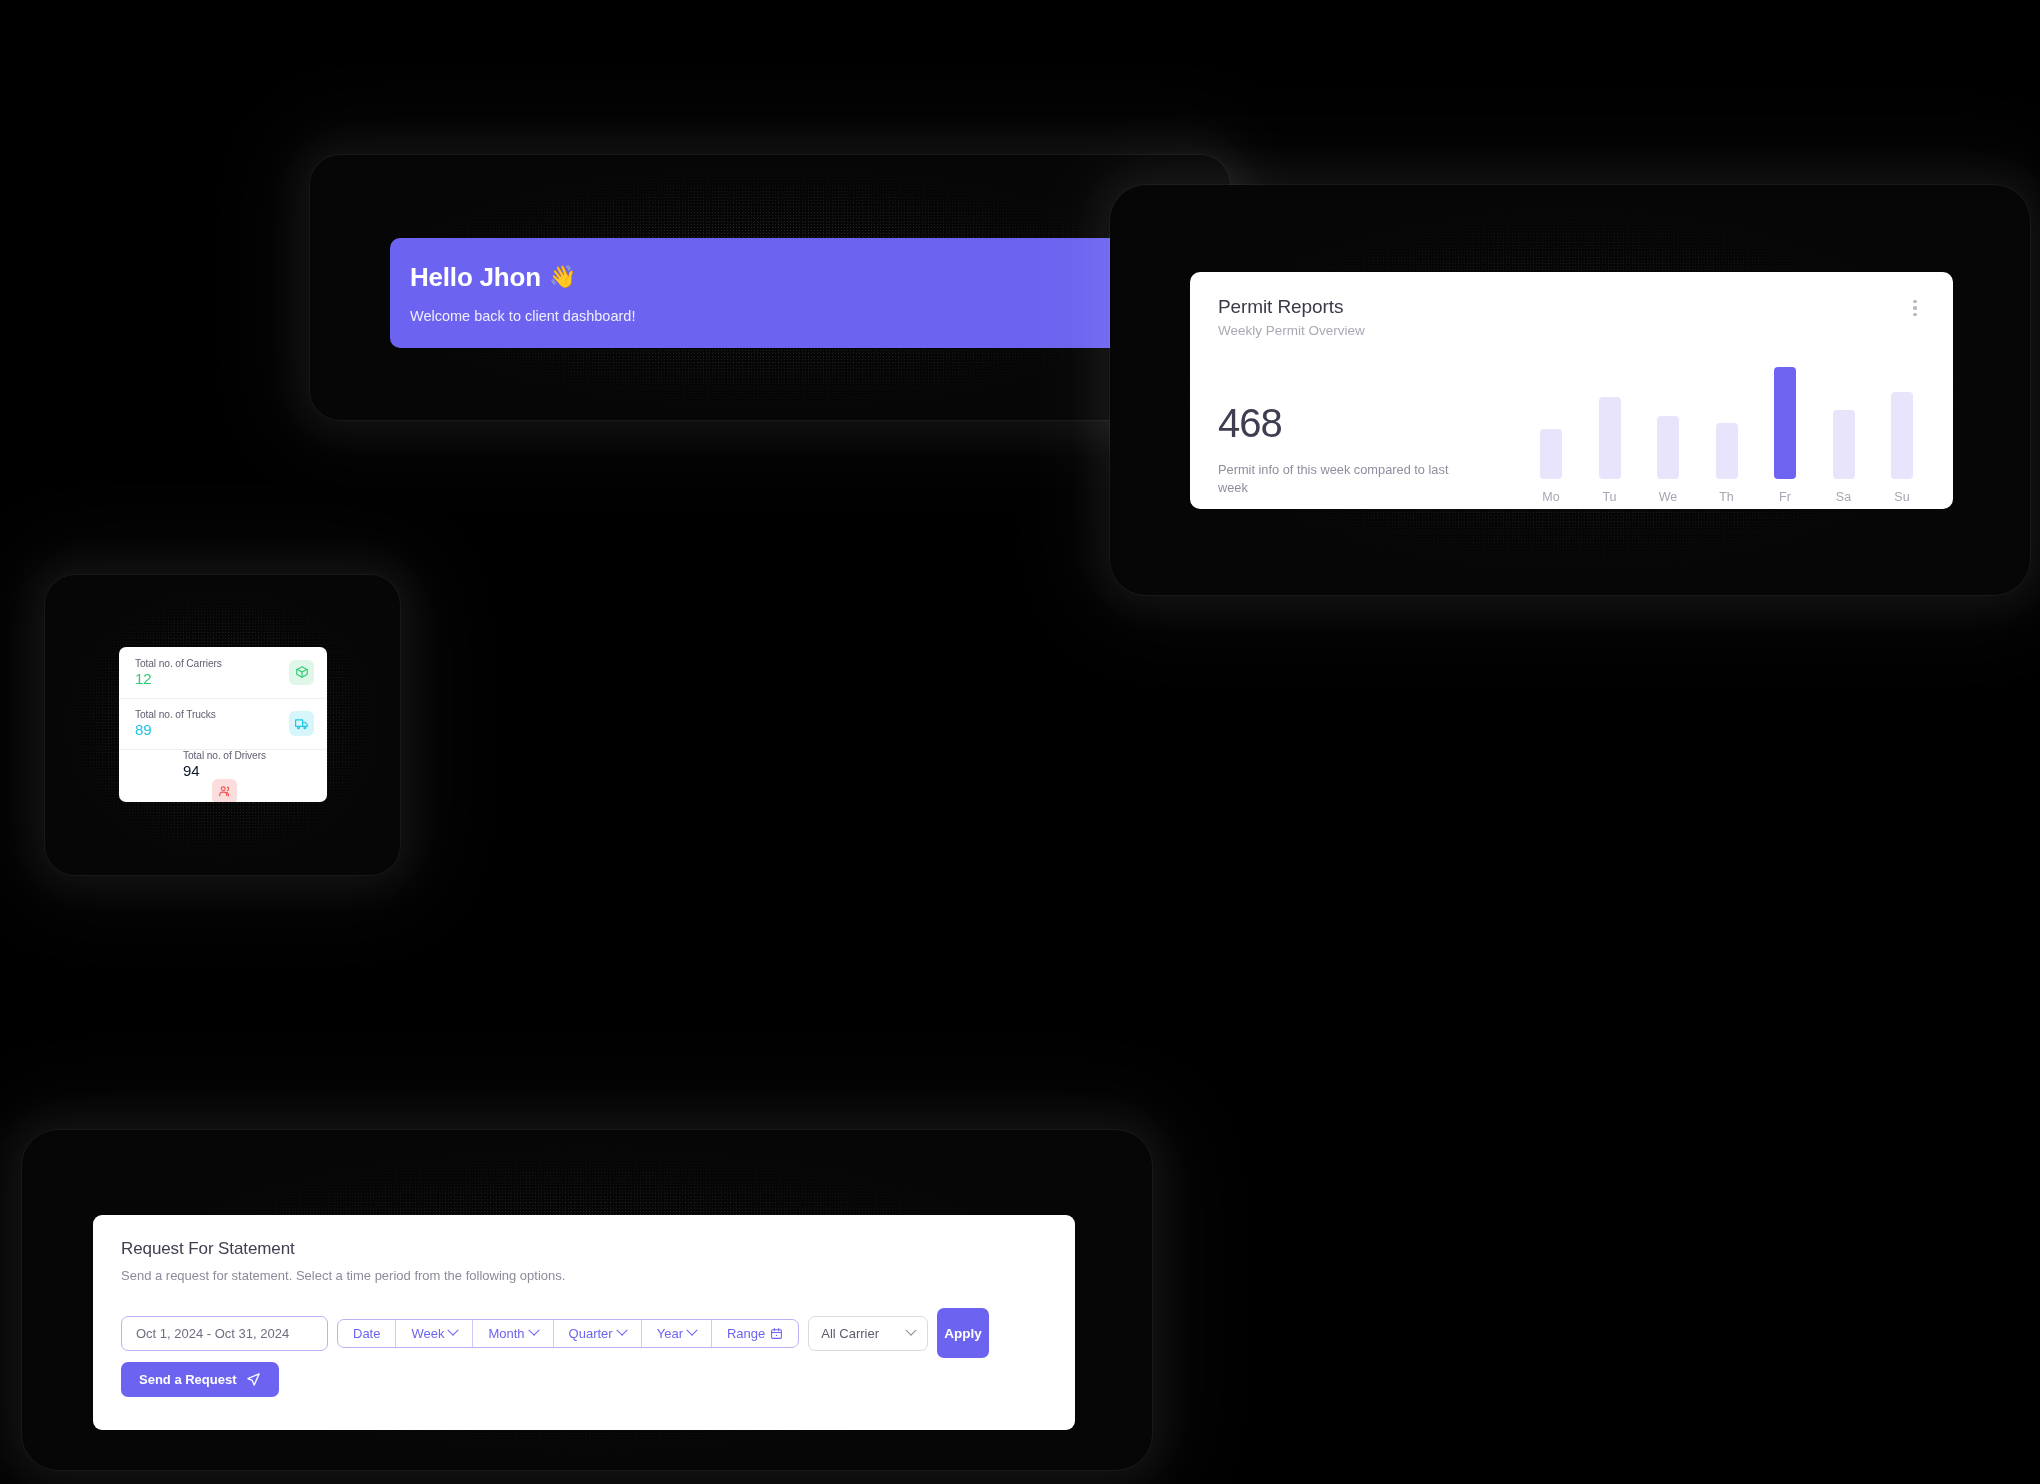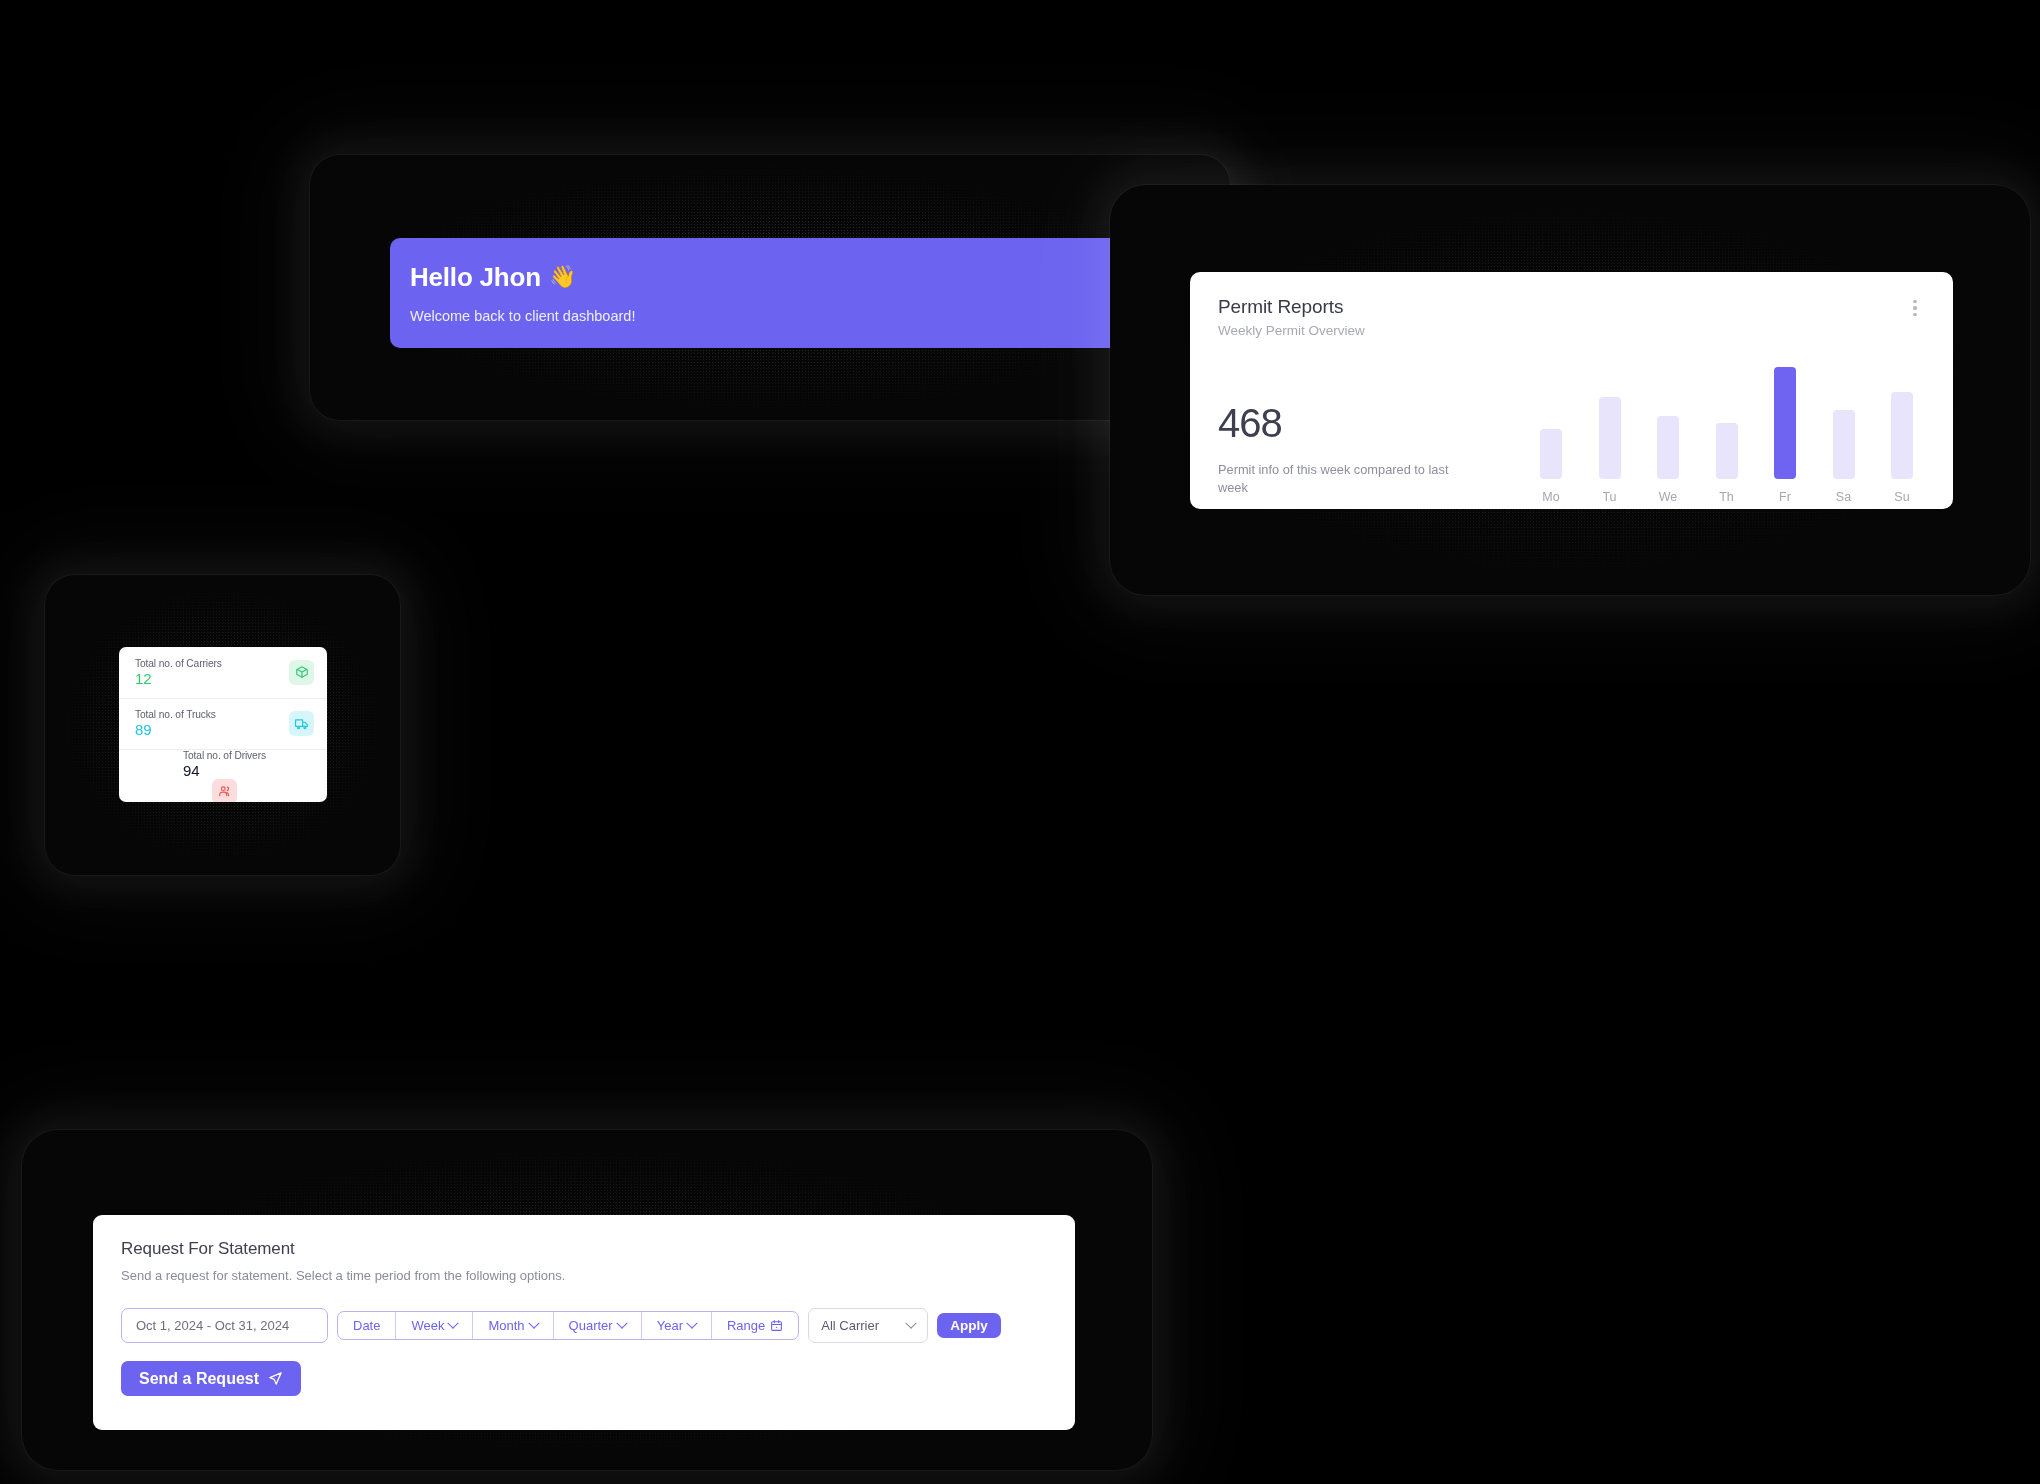--- a/index.html
+++ b/index.html
@@ -328,38 +328,38 @@
     cursor: pointer;
   }
   .chev-grey {
     width: 8px; height: 8px;
     border-right: 1.4px solid #8B8B9B;
     border-bottom: 1.4px solid #8B8B9B;
     transform: rotate(45deg) translate(-2px,-2px);
     flex: none;
   }
   .apply-btn {
-    height: 25px;
-    padding: 0 13px;
+    height: 50px;
+    padding: 0 7px;
     background: #6C63F0;
     color: #ffffff;
     font-size: 13.5px;
     font-weight: 700;
     border: none;
     border-radius: 7px;
     cursor: pointer;
     font-family: "Liberation Sans", sans-serif;
   }
   .send-btn {
-    margin-top: 18px;
+    margin-top: 4px;
     height: 35px;
     padding: 0 18px;
     background: #6C63F0;
     color: #ffffff;
-    font-size: 16px;
+    font-size: 13px;
     font-weight: 700;
     border: none;
     border-radius: 7px;
     cursor: pointer;
     display: inline-flex;
     align-items: center;
     gap: 9px;
     font-family: "Liberation Sans", sans-serif;
   }
   .send-btn svg { width: 15px; height: 15px; display: block; }

